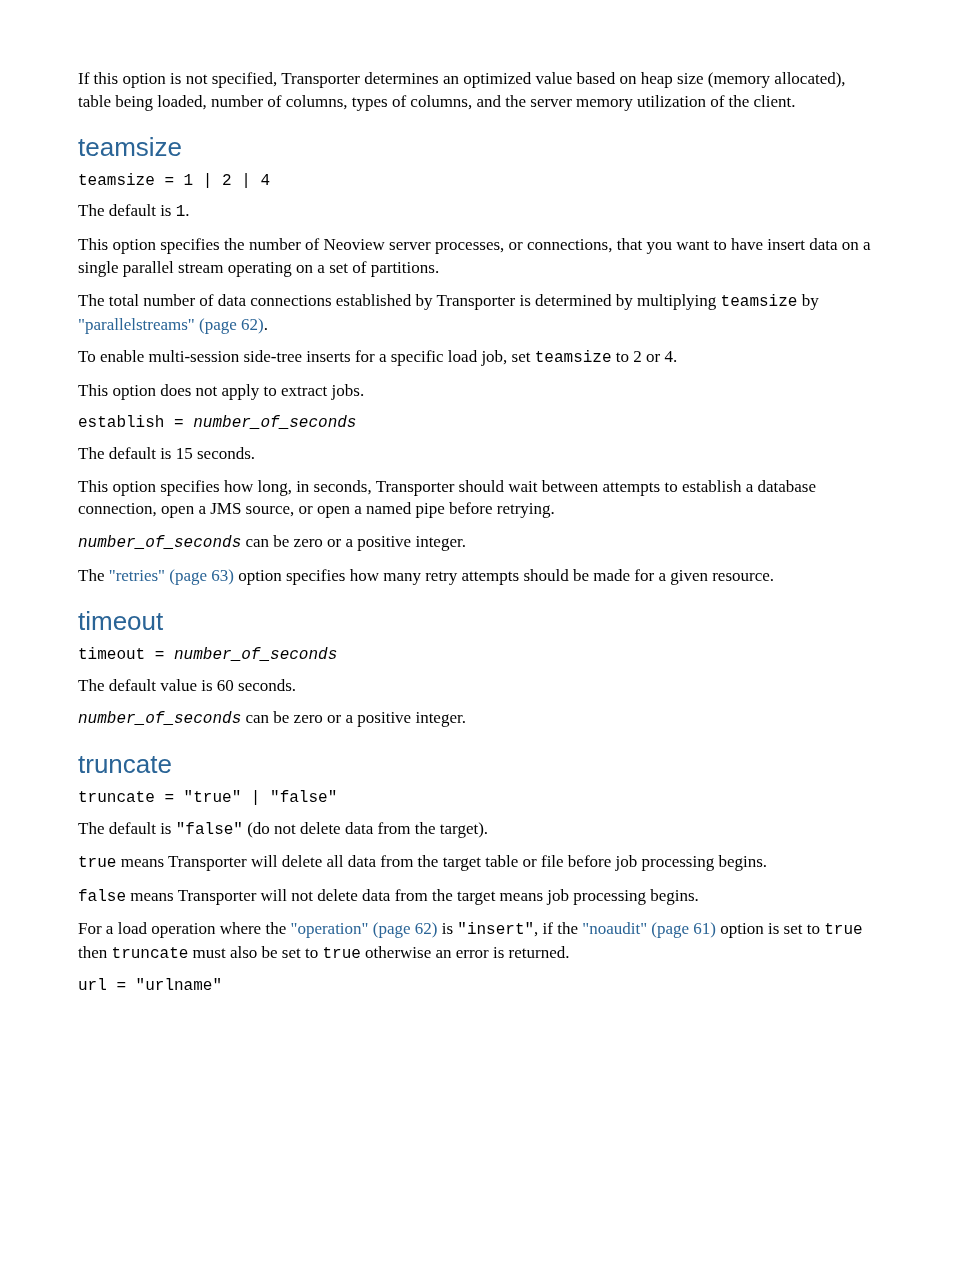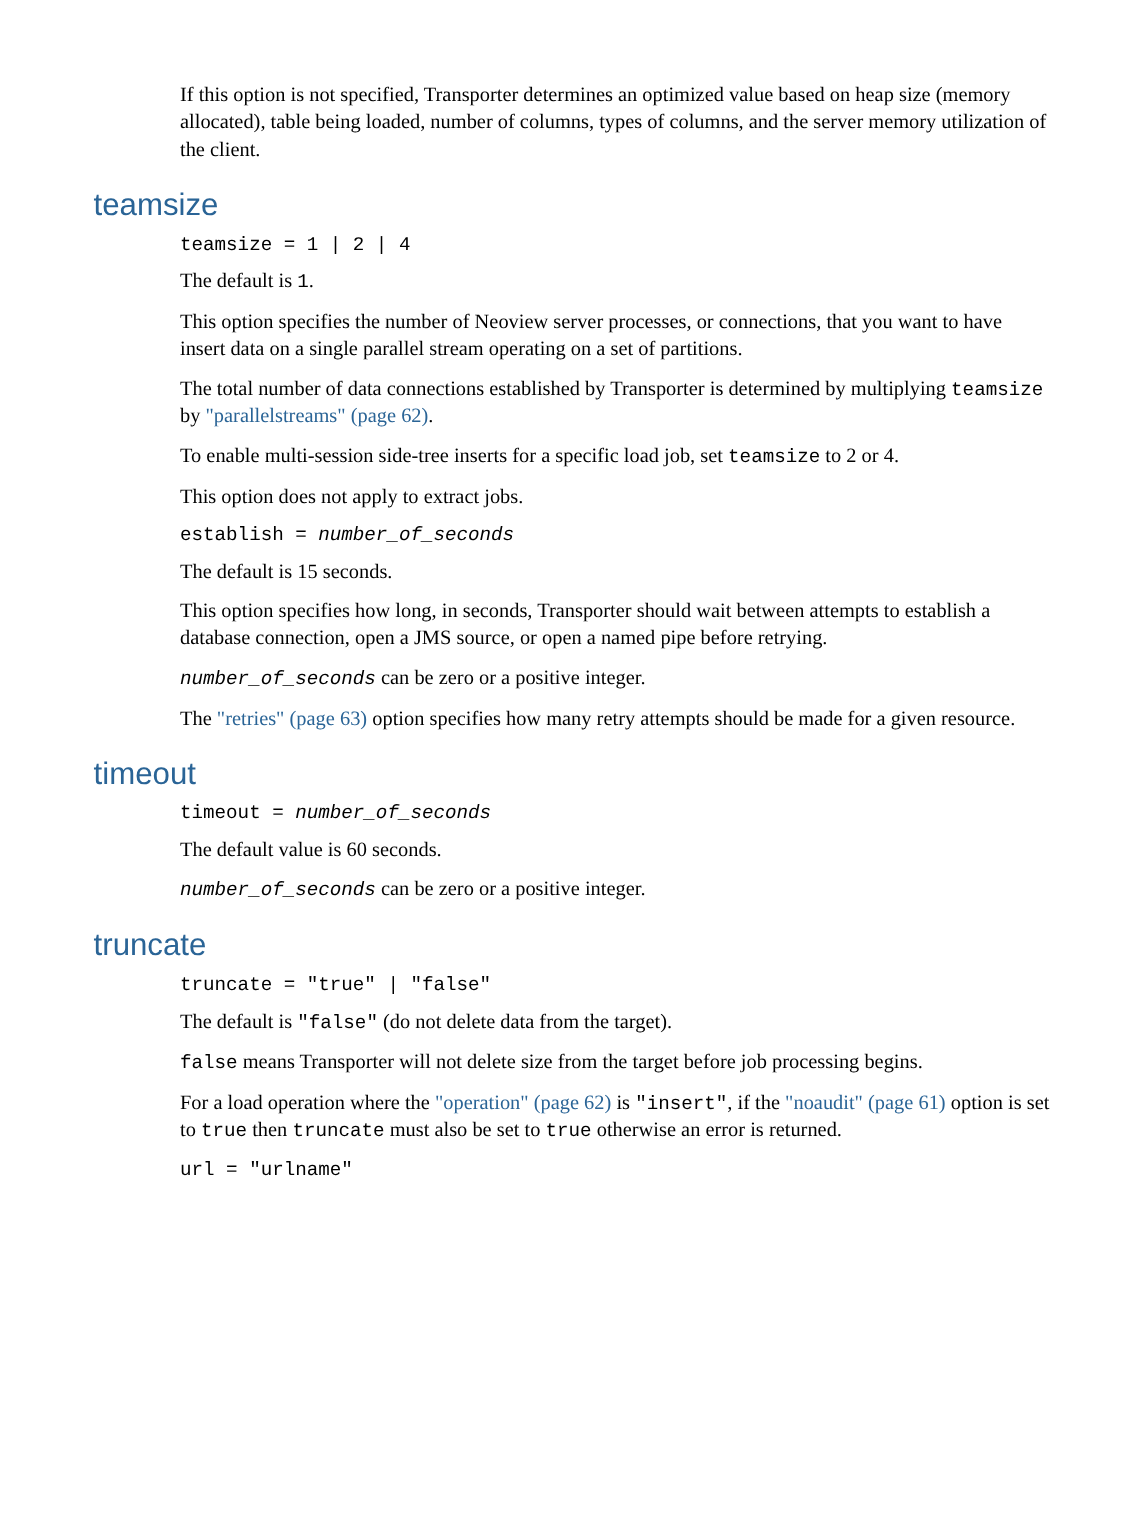--- a/index.html
+++ b/index.html
@@ -8,21 +8,20 @@
     background: #fff;
     font-family: Georgia, 'Times New Roman', serif;
     color: #000;
     width: 954px;
   }
   .page {
     padding: 60px 78px 40px 78px;
     box-sizing: border-box;
   }
   .body-indent {
-    margin-left: 72px;
   }
   h2 {
     font-family: 'Trebuchet MS', 'Lucida Sans', Arial, sans-serif;
     font-weight: normal;
     color: #2a6496;
     font-size: 26px;
     margin: 18px 0 8px 0;
   }
   p {
     margin: 8px 0 10px 0;
@@ -97,21 +96,24 @@
     </p>
   </div>
 
   <h2>truncate</h2>
   <div class="body-indent">
     <p class="code-line">truncate = "true" | "false"</p>
     <p>
       <span>The default is  </span><span class="code">"false"</span><span> (do not delete data from the target).</span>
     </p>
     <p>
-      <span class="code">false</span><span> means Transporter will not delete size from the target before job processing begins.</span>
+      <span class="code">true</span><span> means Transporter will delete all data from the target table or file before job processing begins.</span>
+    </p>
+    <p>
+      <span class="code">false</span><span> means Transporter will not delete data from the target means job processing begins.</span>
     </p>
     <p>
       <span>For a load operation where the </span><a class="link">"operation" (page 62)</a><span> is </span><span class="code">"insert"</span><span>, if the </span><a class="link">"noaudit" (page 61)</a><span> option is set to </span><span class="code">true</span><span> then </span><span class="code">truncate</span><span> must also be set to </span><span class="code">true</span><span> otherwise an error is returned.</span>
     </p>
   </div>
 
   <div class="body-indent">
     <p class="code-line">url = "urlname"</p>
 
   </div>

